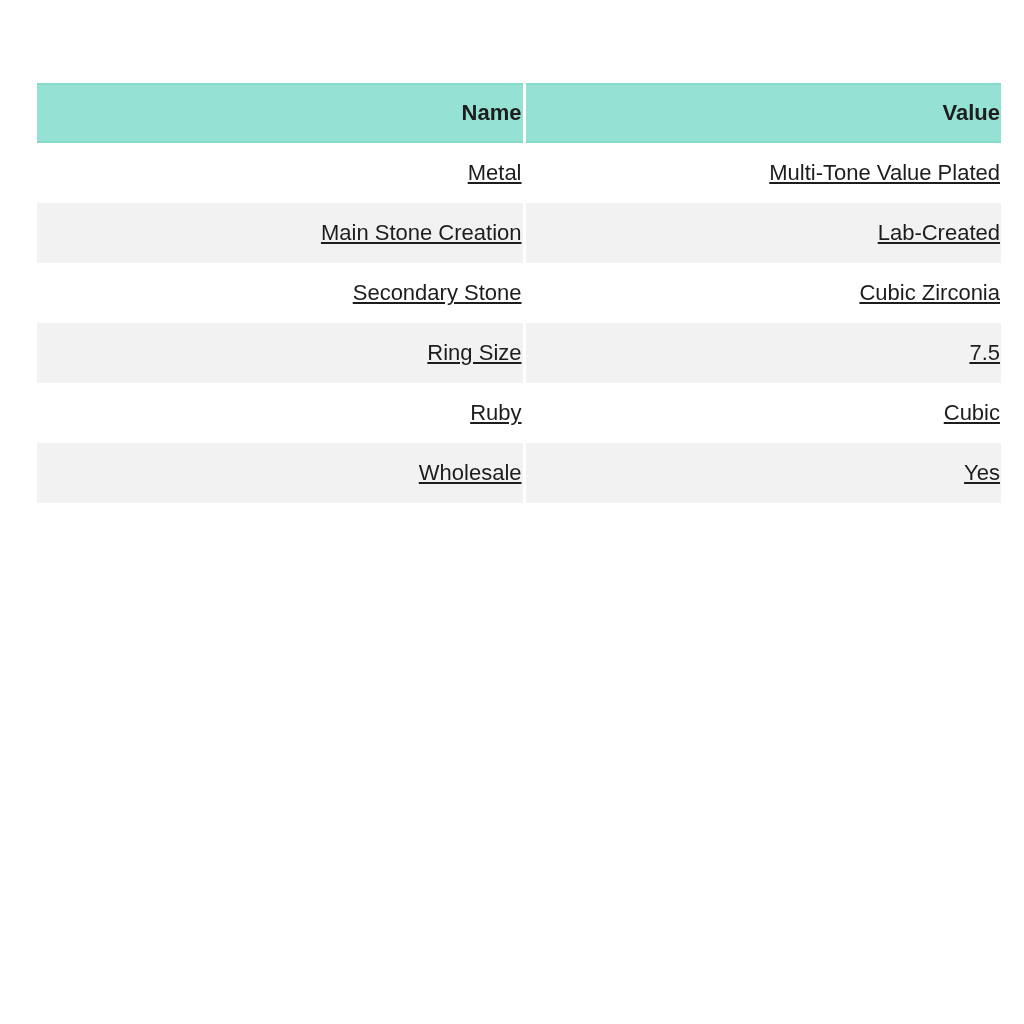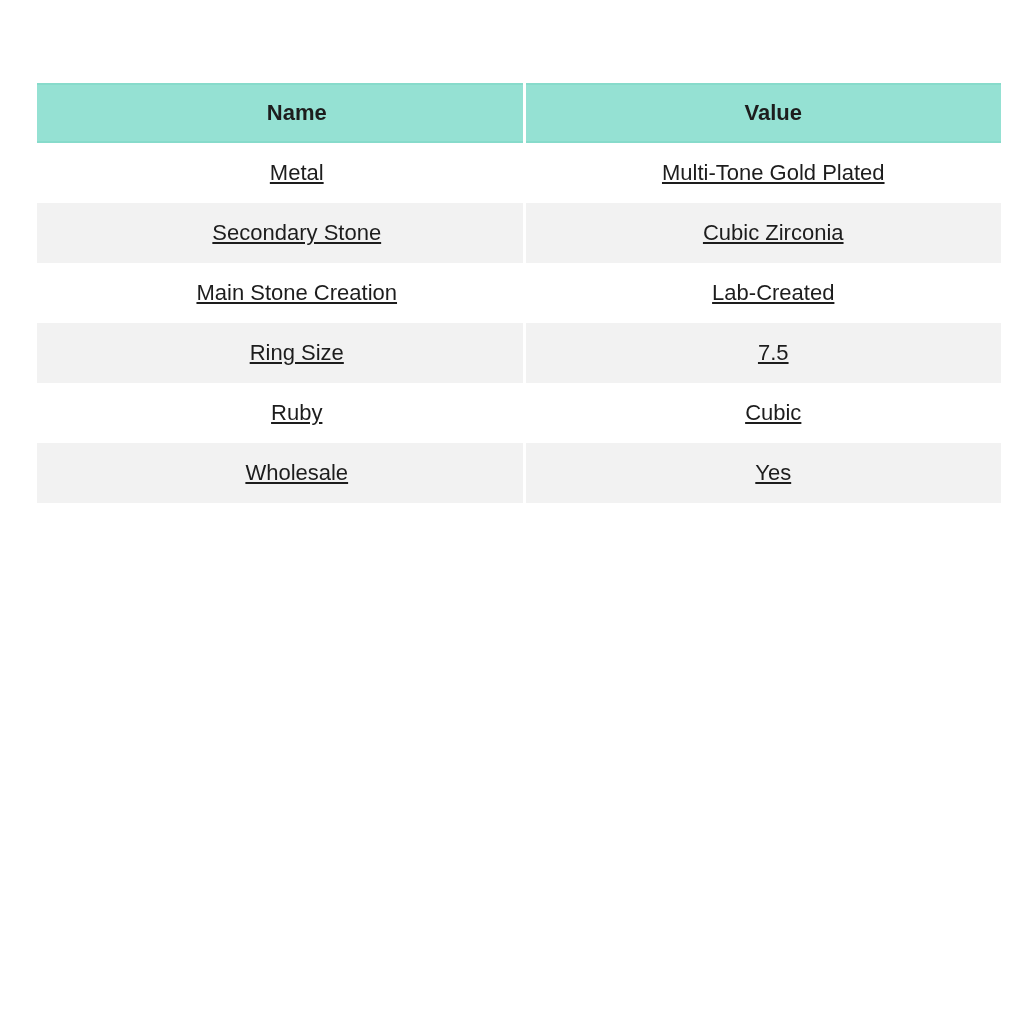--- a/index.html
+++ b/index.html
@@ -24,21 +24,21 @@
     width: 964px;
     border-collapse: collapse;
     table-layout: fixed;
     font-size: 22px;
     color: var(--text-color, #1d1d1d);
   }
   table.spec-table col.col-name  { width: 487px; }
   table.spec-table col.col-value { width: 477px; }
   th, td {
     margin: 4px;
-    text-align: center;
+    text-align: right;
     font-weight: 400;
     vertical-align: middle;
     overflow: hidden;
     white-space: nowrap;
   }
   thead th {
     height: 54px;
     background: var(--header-bg, #95e1d3);
     font-weight: 600;
     border-top: 2px solid var(--header-border, #87dbcb);
@@ -61,29 +61,29 @@
     </colgroup>
     <thead>
       <tr>
         <th class="cell-name">Name</th>
         <th class="cell-value">Value</th>
       </tr>
     </thead>
     <tbody id="spec-body">
         <tr>
           <td class="cell-name">Metal</td>
-          <td class="cell-value">Multi-Tone Gold Plated</td>
+          <td class="cell-value">Multi-Tone Value Plated</td>
+        </tr>
+        <tr>
+          <td class="cell-name">Main Stone Creation</td>
+          <td class="cell-value">Lab-Created</td>
         </tr>
         <tr>
           <td class="cell-name">Secondary Stone</td>
           <td class="cell-value">Cubic Zirconia</td>
-        </tr>
-        <tr>
-          <td class="cell-name">Main Stone Creation</td>
-          <td class="cell-value">Lab-Created</td>
         </tr>
         <tr>
           <td class="cell-name">Ring Size</td>
           <td class="cell-value">7.5</td>
         </tr>
         <tr>
           <td class="cell-name">Ruby</td>
           <td class="cell-value">Cubic</td>
         </tr>
         <tr>

